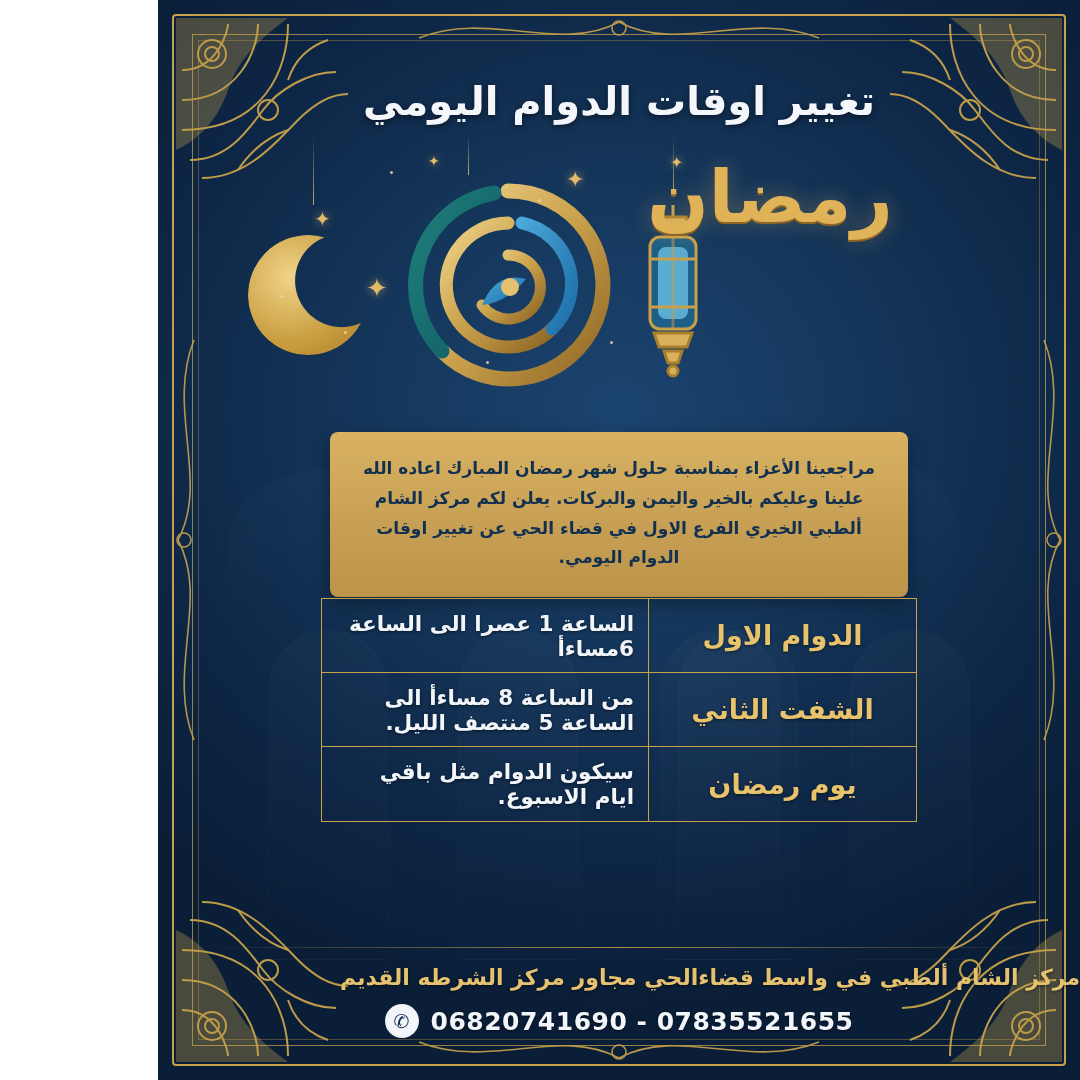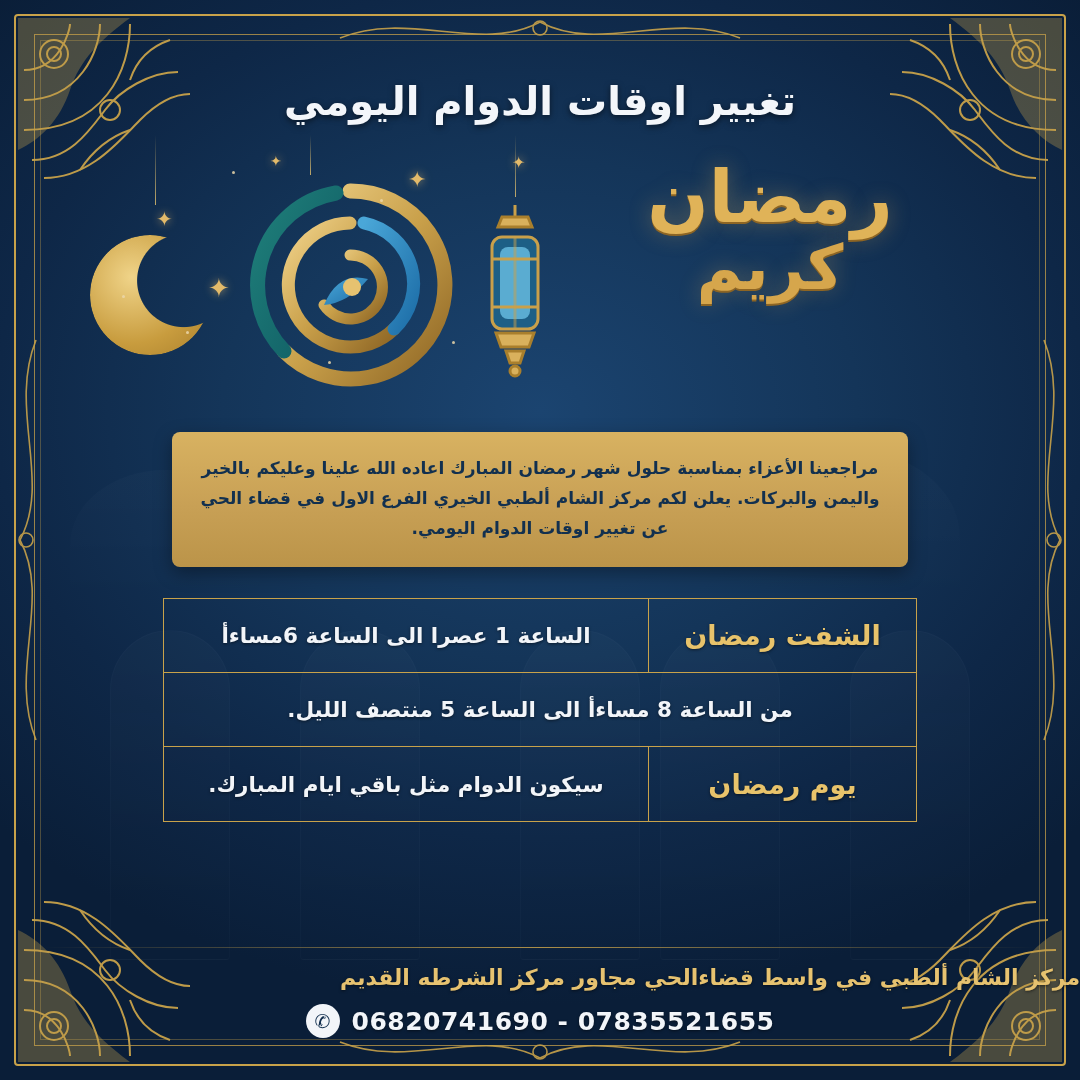--- a/index.html
+++ b/index.html
@@ -6,21 +6,21 @@
 
   html, body {
     width: 1080px;
     height: 1080px;
     overflow: hidden;
     font-family: "DejaVu Sans", "Liberation Sans", sans-serif;
   }
 
   #poster {
     position: relative;
-    width: 1080px;
+    width: 922px;
     height: 1080px;
     background:
       radial-gradient(ellipse 70% 55% at 50% 38%, #1b4470 0%, #143559 42%, #0e2747 72%, #0a1e38 100%);
     overflow: hidden;
   }
 
   
   .backdrop {
     position: absolute;
     inset: 0;
@@ -437,49 +437,49 @@
         <path d="M22 56 h46 M22 104 h46"></path>
         <path d="M45 34 v92" opacity=".5"></path>
         <path d="M26 130 h38 l-5 14 h-28 z" fill="#d9b15c" stroke="#a97f2c"></path>
         <path d="M36 148 h18 l-4 12 h-10 z" fill="#d9b15c" stroke="#a97f2c"></path>
         <circle cx="45" cy="168" r="5" fill="#d9b15c" stroke="#a97f2c"></circle>
       </g>
     </svg>
 
     <div class="kareem">
       <div class="l1">رمضان</div>
-      <div class="l2">كريم</div>
     </div>
 
     <span class="star" style="left:96px; top:72px; font-size:20px;">✦</span>
     <span class="star" style="left:148px; top:138px; font-size:26px;">✦</span>
     <span class="star" style="left:348px; top:32px; font-size:22px;">✦</span>
     <span class="star" style="left:452px; top:18px; font-size:16px;">✦</span>
     <span class="star" style="left:210px; top:18px; font-size:14px;">✦</span>
     <span class="dot" style="left:172px; top:36px;"></span>
     <span class="dot" style="left:126px; top:196px;"></span>
     <span class="dot" style="left:268px; top:226px;"></span>
     <span class="dot" style="left:320px; top:64px;"></span>
     <span class="dot" style="left:62px;  top:160px;"></span>
     <span class="dot" style="left:392px; top:206px;"></span>
   </div>
 
   <div class="message">مراجعينا الأعزاء بمناسبة حلول شهر رمضان المبارك اعاده الله علينا وعليكم بالخير واليمن والبركات. يعلن لكم مركز الشام ألطبي الخيري الفرع الاول في قضاء الحي عن تغيير اوقات الدوام اليومي.</div>
 
   <div class="table">
     <div class="row">
-      <div class="cell-label">الشفت رمضان</div>
+      <div class="cell-label">الدوام الاول</div>
       <div class="cell-value">الساعة 1 عصرا الى الساعة 6مساءأ</div>
     </div>
     <div class="row">
+      <div class="cell-label">الشفت الثاني</div>
       <div class="cell-value">من الساعة 8 مساءأ الى الساعة 5 منتصف الليل.</div>
     </div>
     <div class="row">
       <div class="cell-label">يوم رمضان</div>
-      <div class="cell-value">سيكون الدوام مثل باقي ايام المبارك.</div>
+      <div class="cell-value">سيكون الدوام مثل باقي ايام الاسبوع.</div>
     </div>
   </div>
 
   <div class="bottom-rule"></div>
 
   <div class="footer">
     <div class="addr">مركز الشام ألطبي في واسط قضاءالحي مجاور مركز الشرطه القديم</div>
     <div class="phones">
       <span class="wa">✆</span>
       <span class="phone-text">06820741690  -  07835521655</span>

